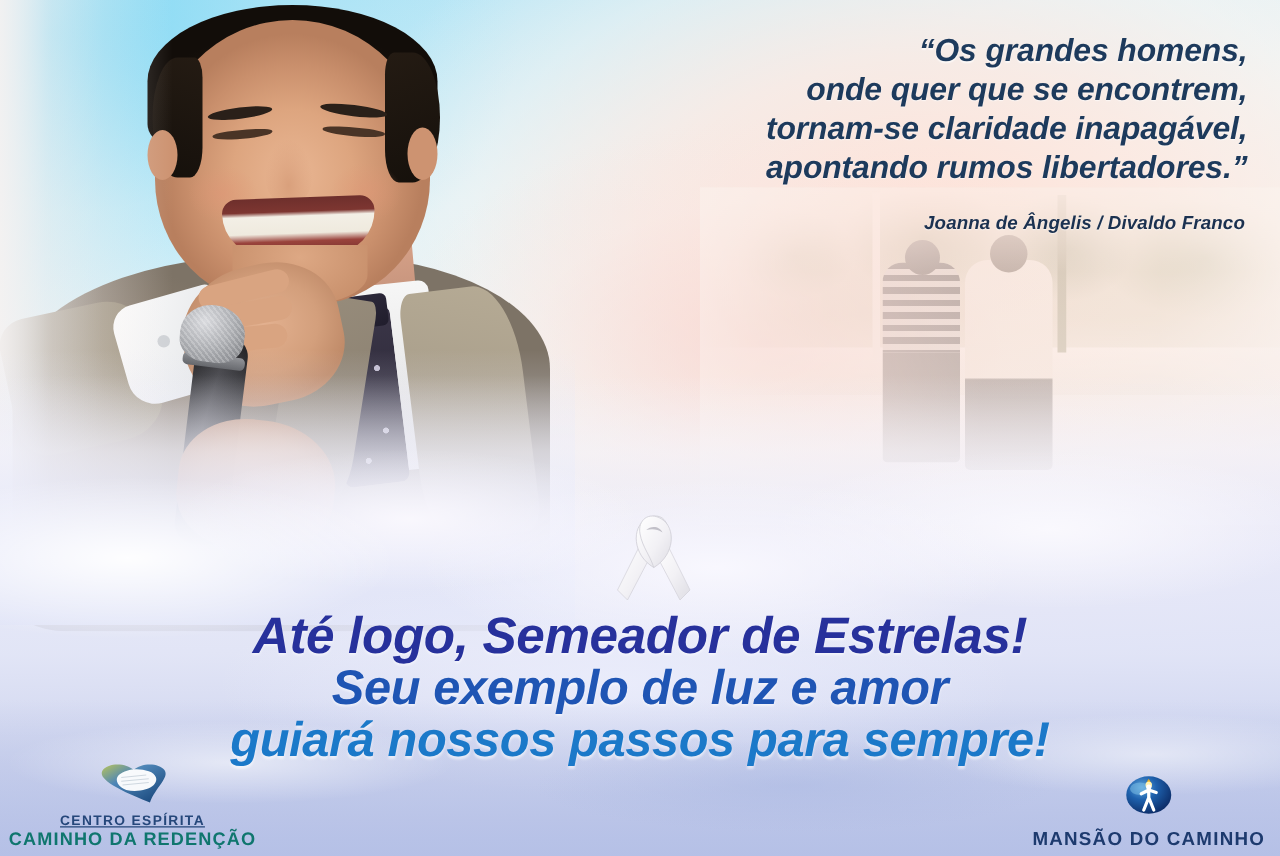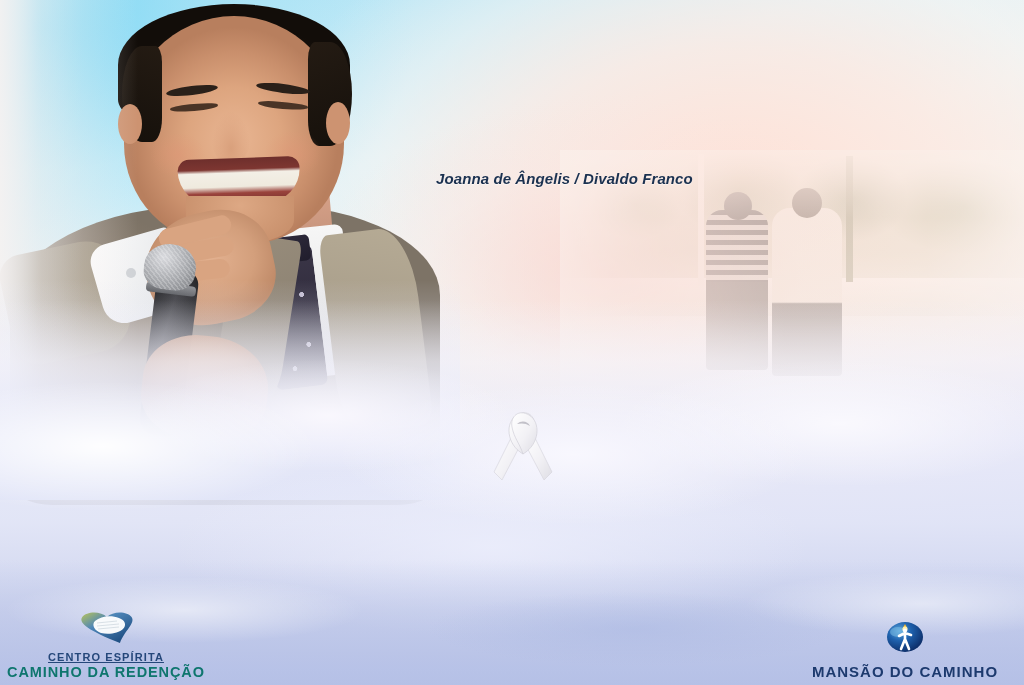--- a/index.html
+++ b/index.html
@@ -181,21 +181,21 @@
     position:absolute;right:26px;top:26px;width:560px;
     text-align:right;
     font-style:italic;font-weight:bold;
     font-size:25.5px;line-height:31px;
     letter-spacing:-.1px;
     color:#1d3a5c;
     text-shadow:0 1px 1px rgba(255,255,255,.65);
   }
   .quote div{white-space:nowrap;}
   .quote-attr{
-    position:absolute;right:28px;top:170px;width:560px;text-align:left;
+    position:absolute;right:28px;top:170px;width:560px;text-align:right;
     font-style:italic;font-weight:bold;font-size:15px;letter-spacing:.1px;
     color:#1b3150;text-shadow:0 1px 1px rgba(255,255,255,.6);
   }
 
   
   .ribbon{position:absolute;left:492px;top:410px;width:62px;height:72px;}
 
   
   .headline{
     position:absolute;left:0;top:486px;width:1024px;
@@ -203,21 +203,21 @@
     font-style:italic;font-weight:bold;
     letter-spacing:-.3px;
     text-shadow:0 2px 2px rgba(255,255,255,.55);
   }
   .hl1{font-size:41px;line-height:44px;color:#27319c;}
   .hl2{font-size:39px;line-height:42px;color:#1f55b4;}
   .hl3{font-size:39px;line-height:42px;color:#1b79c9;}
 
   
   .logo-left{position:absolute;left:6px;bottom:4px;width:200px;text-align:center;}
-  .logo-right{position:absolute;right:14px;bottom:4px;width:210px;text-align:center;}
+  .logo-right{position:absolute;right:0;bottom:4px;width:210px;text-align:center;}
   .logo-mark{display:block;margin:0 auto 2px;}
   .logo-l1{font-size:11px;font-weight:bold;letter-spacing:1.1px;color:#25477a;line-height:13px;text-decoration:underline;}
   .logo-l2{font-size:14.5px;font-weight:bold;letter-spacing:.9px;color:#0f766e;line-height:17px;}
   .logo-r1{font-size:15px;font-weight:bold;letter-spacing:1px;color:#1d3a6e;line-height:18px;}
 </style>
 </head>
 <body>
 
 <div id="poster">
 
@@ -273,39 +273,50 @@
     <div class="mic-body"></div>
     <div class="mic-ring"></div>
     <div class="mic-head"></div>
     <div class="p-hand2"></div>
     <div class="p-fade"></div>
   </div>
 
   <div class="clouds"></div>
   <div class="clouds2"></div>
 
+  <div class="quote">
+    <div>“Os grandes homens,</div>
+    <div>onde quer que se encontrem,</div>
+    <div>tornam-se claridade inapagável,</div>
+    <div>apontando rumos libertadores.”</div>
+  </div>
   <div class="quote-attr">Joanna de Ângelis / Divaldo Franco</div>
 
   <div class="ribbon">
     <svg width="62" height="72" viewBox="0 0 62 72">
       <defs>
         <linearGradient id="rg" x1="0" y1="0" x2="1" y2="1">
           <stop offset="0%" stop-color="#ffffff"></stop>
           <stop offset="55%" stop-color="#f2f1f5"></stop>
           <stop offset="100%" stop-color="#dedde4"></stop>
         </linearGradient>
       </defs>
       <path d="M31 30 L10 70 L2 62 L20 26 Z" fill="url(#rg)" stroke="#d3d2da" stroke-width=".6"></path>
       <path d="M31 30 L52 70 L60 62 L42 26 Z" fill="url(#rg)" stroke="#d3d2da" stroke-width=".6"></path>
       <path d="M31 44 C14 34 13 12 25 5 C35 -1 44 6 42 17 C40 28 34 34 31 44 Z" fill="url(#rg)" stroke="#d1d0d8" stroke-width=".7"></path>
       <path d="M31 44 C48 34 49 12 37 5 C27 -1 18 6 20 17 C22 28 28 34 31 44 Z" fill="url(#rg)" stroke="#d1d0d8" stroke-width=".7"></path>
       <path d="M25 14 C29 10 36 11 38 16 C34 13 29 13 25 14 Z" fill="#9e9da8" opacity=".6"></path>
     </svg>
   </div>
 
+  <div class="headline">
+    <div class="hl1">Até logo, Semeador de Estrelas!</div>
+    <div class="hl2">Seu exemplo de luz e amor</div>
+    <div class="hl3">guiará nossos passos para sempre!</div>
+  </div>
 
   <div class="logo-left">
     <span class="logo-mark">
       <svg width="62" height="34" viewBox="0 0 62 34">
         <defs>
           <linearGradient id="hl" x1="0" y1="0" x2="1" y2="1">
             <stop offset="0%" stop-color="#b9c45a"></stop>
             <stop offset="35%" stop-color="#4e86b8"></stop>
             <stop offset="100%" stop-color="#123f74"></stop>
           </linearGradient>

